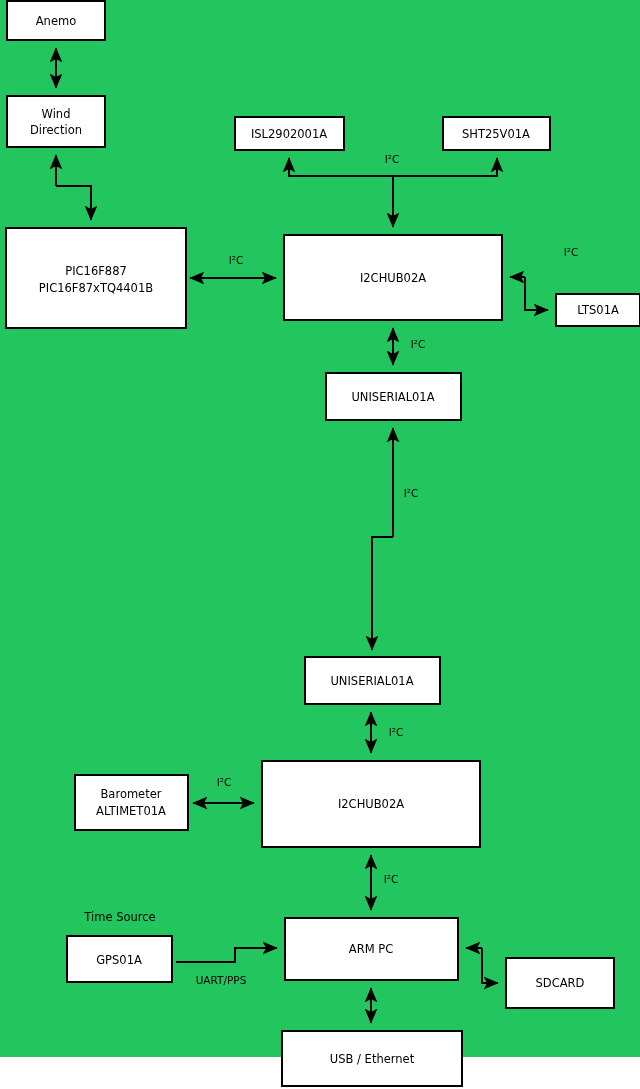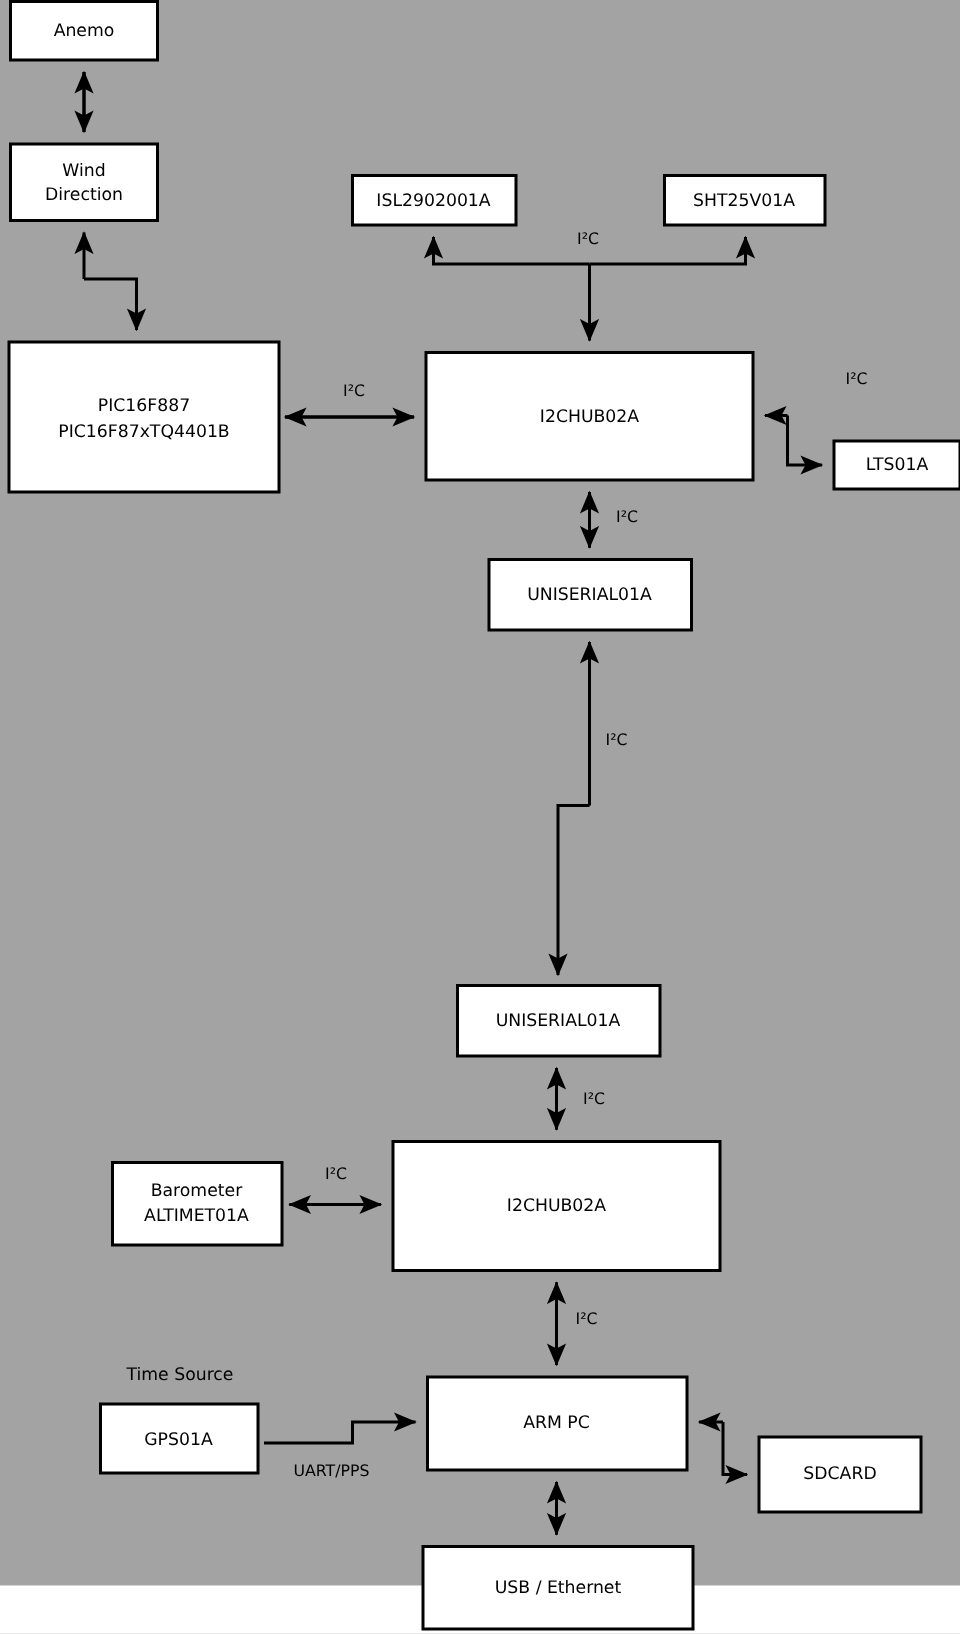--- a/index.html
+++ b/index.html
@@ -10,21 +10,21 @@
   body {
     width: 640px;
     height: 1089px;
     font-family: "DejaVu Sans", sans-serif;
     overflow: hidden;
   }
   #diagram-root {
     position: relative;
     width: 640px;
     height: 1057px;
-    background: #a3a3a3;
+    background: #22c55e;
   }
   svg.diagram {
     display: block;
     width: 640px;
     height: 1089px;
   }
   .node-box {
     fill: #ffffff;
     stroke: #000000;
     stroke-width: 2;

